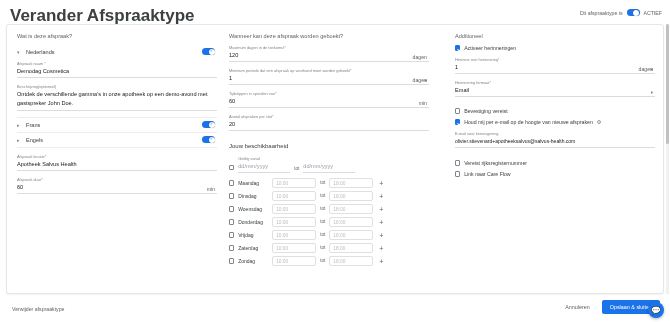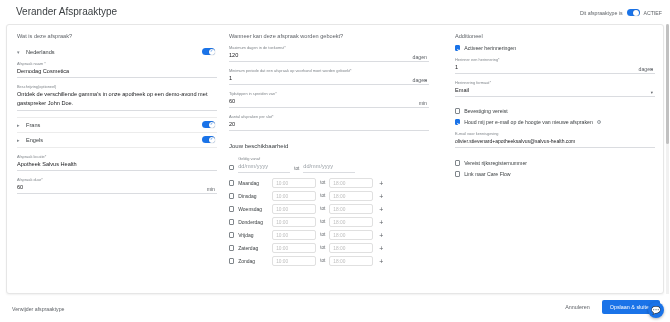--- a/index.html
+++ b/index.html
@@ -8,23 +8,23 @@
     width: 670px; height: 322px;
     background: #ffffff;
     font-family: "Liberation Sans", sans-serif;
     font-size: 6px;
     color: #3c4043;
     overflow: hidden;
     position: relative;
   }
   .page-title {
     position: absolute;
-    left: 16px; top: 6px;
-    font-size: 10px;
-    font-weight: 400;
+    left: 10px; top: 6px;
+    font-size: 17px;
+    font-weight: 700;
     color: #3c4043;
   }
   .active-row {
     position: absolute;
     right: 8px; top: 9px;
     display: flex; align-items: center; gap: 4px;
     font-size: 5.2px; color: #5f6368;
   }
   .toggle {
     width: 13px; height: 7px; border-radius: 4px;

